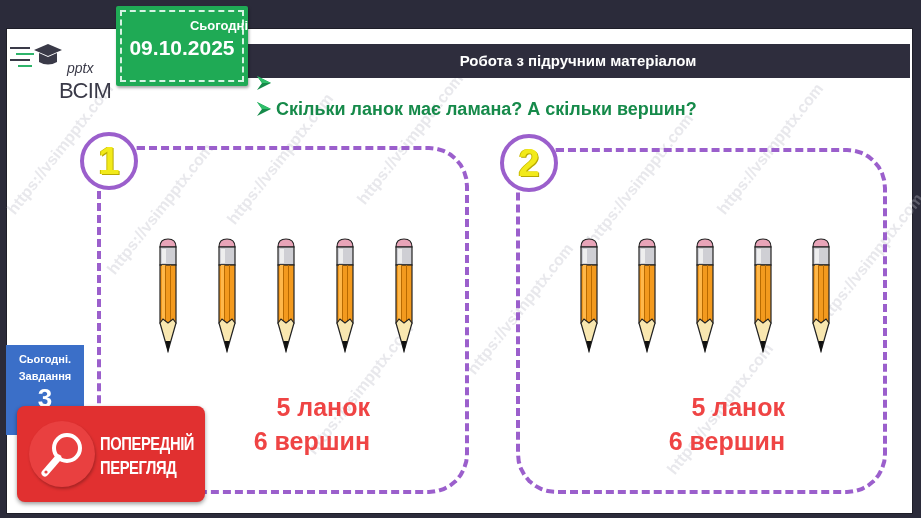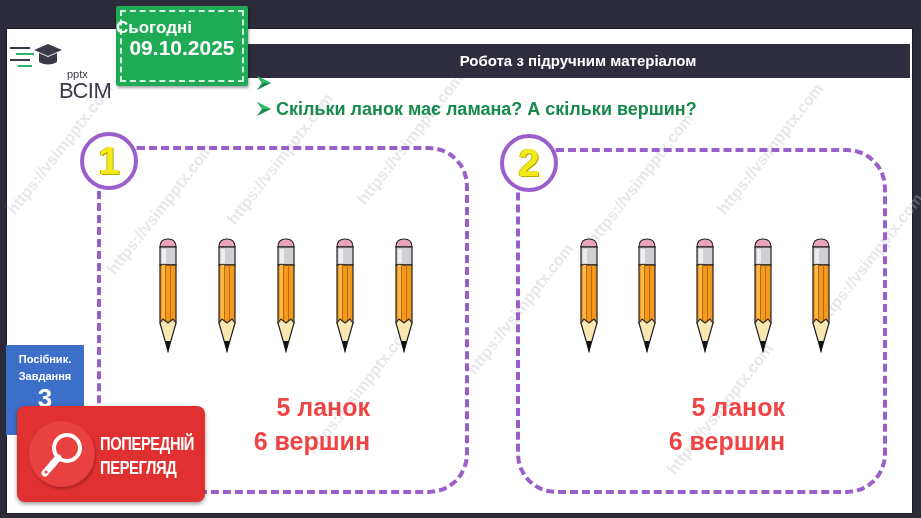--- a/index.html
+++ b/index.html
@@ -13,31 +13,31 @@
     position: absolute; left: 6px; top: 28px; width: 907px; height: 486px;
     background: #ffffff; border: 1px solid #1e1e28;
   }
   .header-bar {
     position: absolute; left: 246px; top: 44px; width: 664px; height: 34px;
     background: #2e2d3d; color: #ffffff; font-weight: bold;
     font-size: 15px; text-align: center; line-height: 34px;
   }
   .logo { position: absolute; left: 8px; top: 36px; width: 110px; height: 40px; }
   .logo-text { position: absolute; left: 59px; top: 38px; font-size: 22px; color: #3a3a48; letter-spacing: -0.5px; margin-top: 40px; }
-  .logo-sub { position: absolute; left: 67px; top: 68px; font-size: 11px; color: #3a3a48; }
+  .logo-sub { position: absolute; left: 67px; top: 60px; font-size: 14px; color: #3a3a48; font-style: italic; }
   .date-badge {
     position: absolute; left: 116px; top: 6px; width: 132px; height: 80px;
     background: #1faa55; border-radius: 2px;
     box-shadow: 1px 2px 3px rgba(0,0,0,0.35);
   }
   .date-badge::before {
     content: ""; position: absolute; left: 4px; top: 4px; right: 4px; bottom: 4px;
     border: 2px dashed #d6f3e2;
   }
-  .date-line1 { position: absolute; left: 0; top: 12px; width: 100%; text-align: left; color: #fff; font-weight: bold; font-size: 17px; }
+  .date-line1 { position: absolute; left: 0; top: 12px; width: 100%; text-align: right; color: #fff; font-weight: bold; font-size: 13px; }
   .date-line2 { position: absolute; left: 0; top: 30px; width: 100%; text-align: center; color: #fff; font-weight: bold; font-size: 21px; }
   .bullets { position: absolute; left: 256px; top: 70px; color: #168a4a; font-weight: bold; font-size: 18px; }
   .bullet { display: flex; align-items: center; height: 26px; }
   .arrow { width: 16px; height: 16px; margin-right: 4px; }
   .panel {
     position: absolute; border: 4px dashed #9b5fcc; border-radius: 40px;
   }
   .num-circle {
     position: absolute; width: 58px; height: 58px; border: 4px solid #9b5fcc;
     border-radius: 50%; background: #fff;
@@ -190,21 +190,21 @@
   <svg class="pencil">
       <use href="#pencil-sym"></use>
     </svg>
 </div>
 <div class="answer" style="left:625px;top:390px;width:160px;">
   <div>5 ланок</div>
   <div>6 вершин</div>
 </div>
 
 <div class="side-tab">
-  <div>Посібник.</div>
+  <div>Сьогодні.</div>
   <div>Завдання</div>
   <div class="big">3</div>
 </div>
 
 <div class="preview">
   <div class="preview-circle">
     <svg width="66" height="66" viewBox="0 0 66 66">
       <circle cx="38" cy="27" r="13" fill="none" stroke="#ffffff" stroke-width="4"></circle>
       <line x1="29" y1="37" x2="16" y2="52" stroke="#ffffff" stroke-width="7" stroke-linecap="round"></line>
       <circle cx="17" cy="51" r="1.6" fill="#e94040"></circle>

